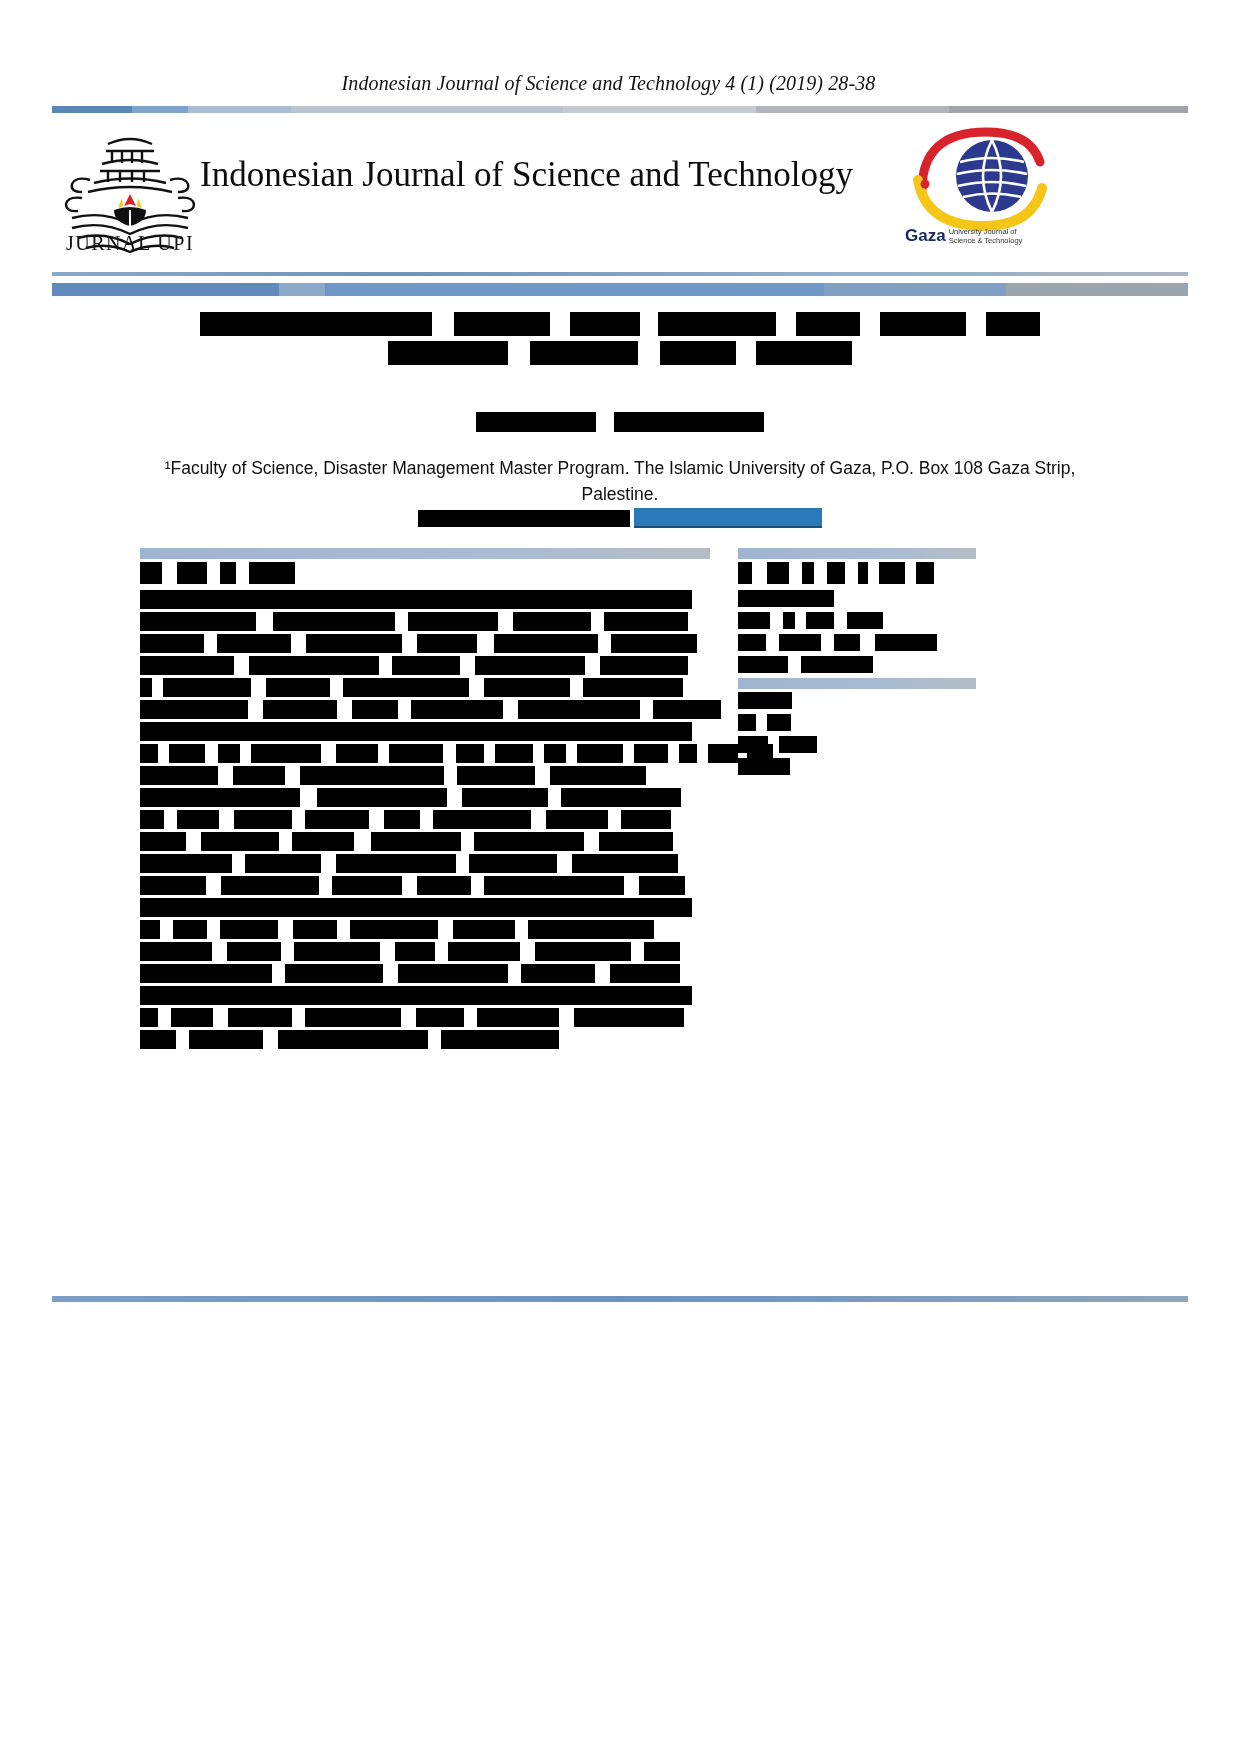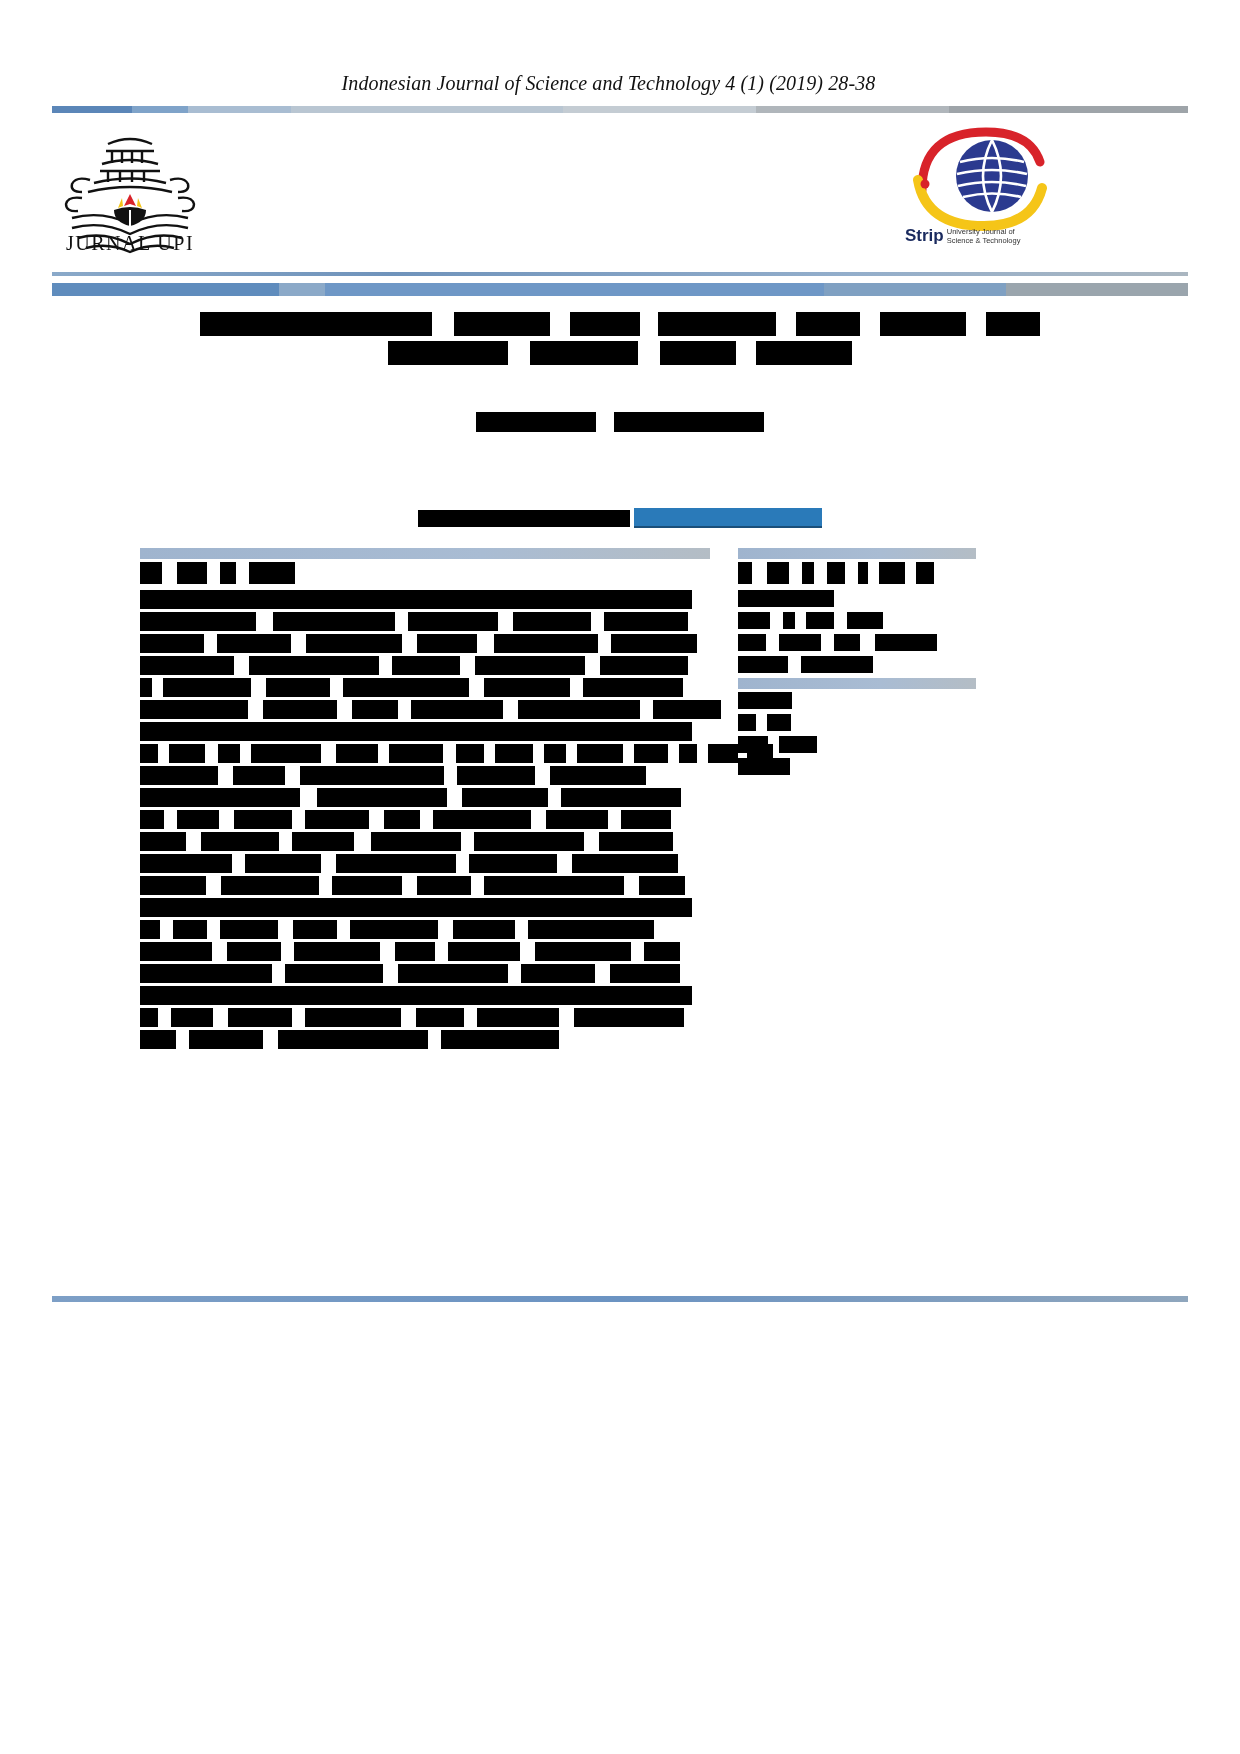--- a/index.html
+++ b/index.html
@@ -269,20 +269,21 @@
 
       <path d="M70 76 L64 88 L70 86 L76 88 Z" fill="#d8232a"></path>
       <path d="M62 80 L58 90 L63 88 Z" fill="#f5c518"></path>
       <path d="M78 80 L82 90 L77 88 Z" fill="#f5c518"></path>
       <path d="M54 92 Q70 86 86 92 Q86 104 70 108 Q54 104 54 92 Z" fill="#111"></path>
       <path d="M70 92 L70 108" stroke="#fff" stroke-width="2"></path>
     </svg>
   </div>
   <div class="upi-caption">JURNAL UPI</div>
 
+  <div class="masthead-title">Indonesian Journal of Science and Technology</div>
 
   <div class="ijost-logo">
     <svg viewBox="0 0 150 120" width="150" height="120">
 
       <path d="M22 72 Q22 14 86 14 Q130 14 140 44" stroke="#d8232a" stroke-width="9" fill="none" stroke-linecap="round"></path>
 
       <path d="M18 62 Q26 108 84 108 Q132 108 142 70" stroke="#f5c518" stroke-width="10" fill="none" stroke-linecap="round"></path>
 
       <circle cx="25" cy="66" r="4.5" fill="#d8232a"></circle>
 
@@ -291,33 +292,37 @@
         <path d="M60 44 Q92 36 124 44"></path>
         <path d="M57 56 Q92 48 127 56"></path>
         <path d="M58 68 Q92 60 126 68"></path>
         <path d="M63 79 Q92 72 121 79"></path>
         <path d="M92 22 Q74 58 92 94"></path>
         <path d="M92 22 Q110 58 92 94"></path>
       </g>
     </svg>
   </div>
   <div class="ijost-text">
-    <span class="ijost-abbr">Strip</span><span class="ijost-sub"><span>University Journal of</span><br><span>Science &amp; Technology</span></span>
+    <span class="ijost-abbr">Gaza</span><span class="ijost-sub"><span>University Journal of</span><br><span>Science &amp; Technology</span></span>
   </div>
 
   <div class="rule-mid-thin"></div>
   <div class="rule-mid-thick"></div>
 
   <div class="title-area">
     <div class="title-line"><span class="redact" style="width: 232px;"></span><span style="display: inline-block; width: 14px;"></span><span class="redact" style="width: 96px;"></span><span style="display: inline-block; width: 12px;"></span><span class="redact" style="width: 70px;"></span><span style="display: inline-block; width: 10px;"></span><span class="redact" style="width: 118px;"></span><span style="display: inline-block; width: 12px;"></span><span class="redact" style="width: 64px;"></span><span style="display: inline-block; width: 12px;"></span><span class="redact" style="width: 86px;"></span><span style="display: inline-block; width: 12px;"></span><span class="redact" style="width: 54px;"></span></div>
     <div class="title-line"><span class="redact" style="width: 120px;"></span><span style="display: inline-block; width: 14px;"></span><span class="redact" style="width: 108px;"></span><span style="display: inline-block; width: 14px;"></span><span class="redact" style="width: 76px;"></span><span style="display: inline-block; width: 12px;"></span><span class="redact" style="width: 96px;"></span></div>
   </div>
 
   <div class="author-area"><span class="redact" style="width: 120px;"></span><span style="display: inline-block; width: 12px;"></span><span class="redact" style="width: 150px;"></span></div>
 
+  <div class="affiliation">
+    <span>¹Faculty of Science, Disaster Management Master Program. The Islamic University of Gaza, P.O. Box 108 Gaza</span>
+    <span>Strip, Palestine.</span>
+  </div>
 
   <div class="correspondence">
     <span class="redact" style="width: 212px;"></span><span class="email-redact" style="width: 188px;"></span>
   </div>
 
   <div class="col-abstract">
     <div class="section-bar"></div>
     <div class="section-heading"><span class="redact" style="width: 22px;"></span><span style="display: inline-block; width: 10px;"></span><span class="redact" style="width: 30px;"></span><span style="display: inline-block; width: 8px;"></span><span class="redact" style="width: 16px;"></span><span style="display: inline-block; width: 8px;"></span><span class="redact" style="width: 46px;"></span></div>
     <div class="body-lines">
         <div class="line"><span class="redact" style="width: 552px;"></span></div>

